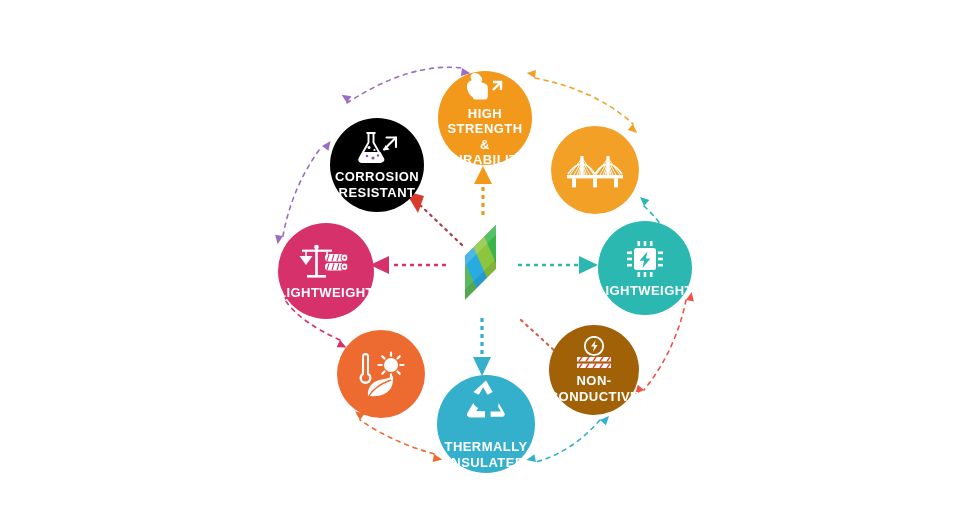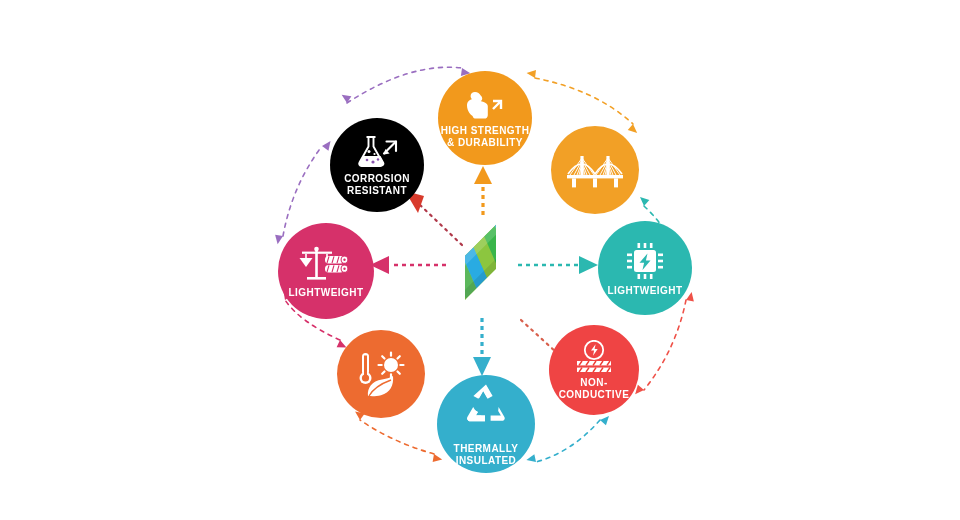--- a/index.html
+++ b/index.html
@@ -21,21 +21,21 @@
     justify-content:center;
     color:#ffffff;
     text-align:center;
     z-index:5;
   }
   .node .glyph{
     display:block;
     line-height:0;
   }
   .node .cap{
-    font-size:10px;
+    font-size:13px;
     font-weight:bold;
     letter-spacing:0.45px;
     line-height:1.18;
     margin-top:3px;
     text-transform:uppercase;
     white-space:pre-line;
     color:#ffffff;
   }
 </style>
 </head>
@@ -191,21 +191,21 @@
           <rect x="34" y="13.5" width="5" height="2.6"></rect>
           <rect x="34" y="19.7" width="5" height="2.6"></rect>
           <rect x="34" y="25.9" width="5" height="2.6"></rect>
         </g>
         <path fill="#2bb8b0" d="M23.5 13.5l-8 9.2h4.6l-1.6 7.3 8-9.6h-4.6z"></path>
       </svg>
     </span>
     <span class="cap">LIGHTWEIGHT</span>
   </div>
 
-  <div class="node" style="left:549px;top:325px;width:90px;height:90px;background:#ef4444;">
+  <div class="node" style="left:549px;top:325px;width:90px;height:90px;background:#a16207;">
     <span class="glyph">
       <svg width="44" height="34" viewBox="0 0 44 34">
         <circle cx="22" cy="10" r="9.2" fill="none" stroke="#ffffff" stroke-width="1.8"></circle>
         <path fill="#ffffff" d="M23.6 4.2l-4.6 6.4h3.1l-1.1 5.2 4.7-6.8h-3.1z"></path>
         <rect x="5" y="21" width="34" height="4.4" fill="#ffffff"></rect>
         <rect x="5" y="27.6" width="34" height="4.4" fill="#ffffff"></rect>
         <g stroke="#ef3e33" stroke-width="1.5">
           <path d="M10 21 L7 25.4 M17 21 L14 25.4 M24 21 L21 25.4 M31 21 L28 25.4 M38 21 L35 25.4"></path>
           <path d="M10 27.6 L7 32 M17 27.6 L14 32 M24 27.6 L21 32 M31 27.6 L28 32 M38 27.6 L35 32"></path>
         </g>

